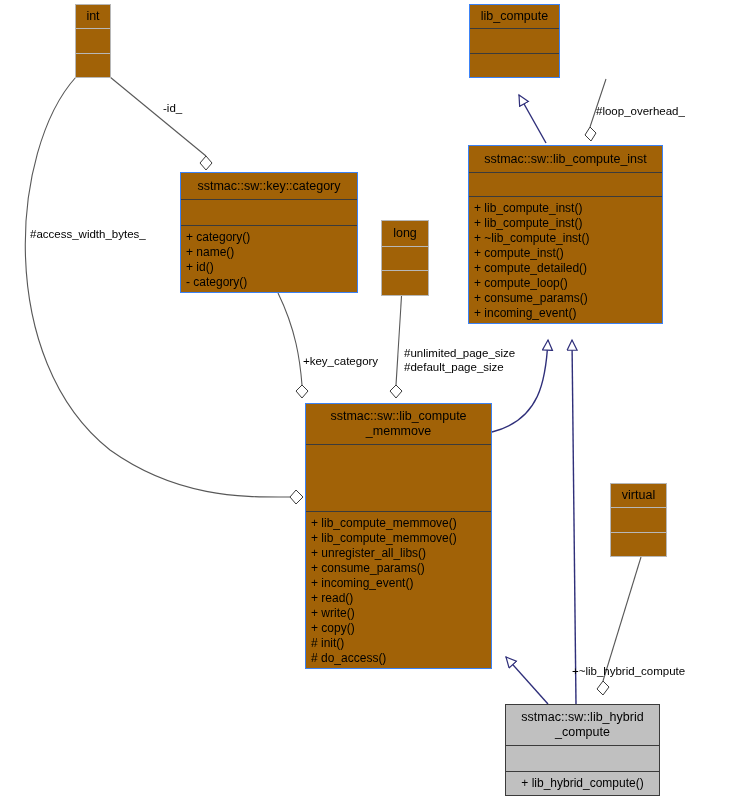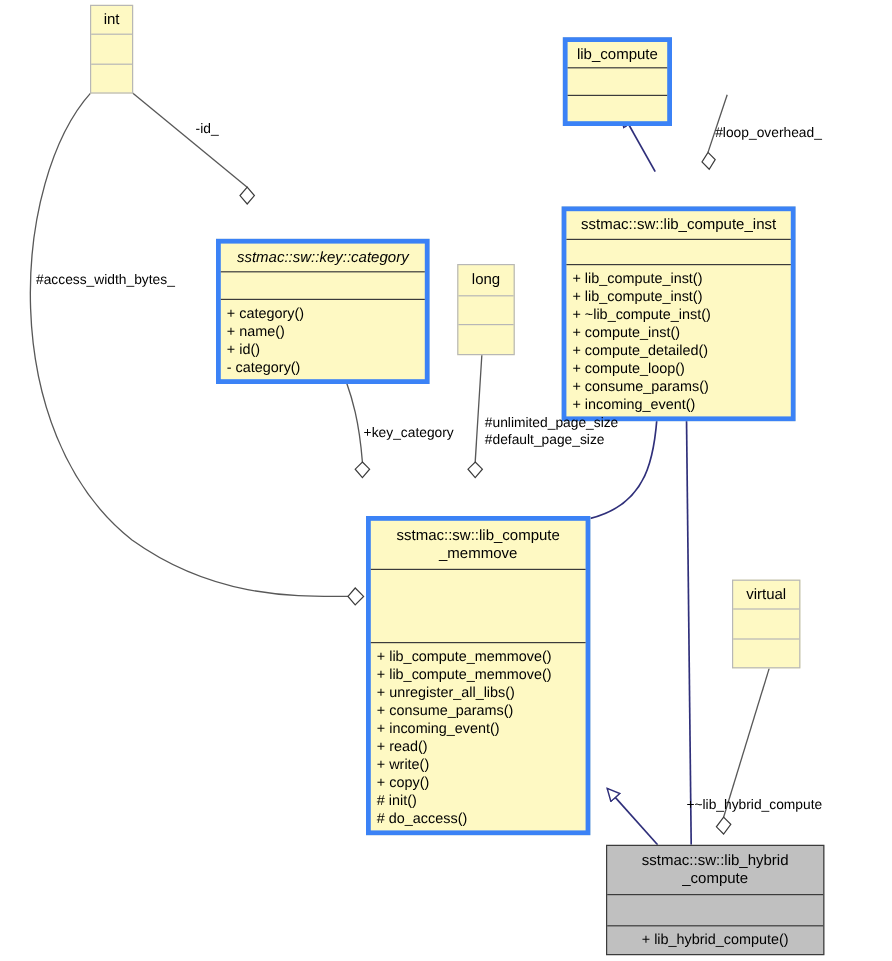--- a/index.html
+++ b/index.html
@@ -8,25 +8,25 @@
     font-family:"Liberation Sans","DejaVu Sans",sans-serif;
     -webkit-font-smoothing:antialiased;
   }
   #canvas{position:absolute;left:0;top:0;width:743px;height:801px;}
   svg.edges{position:absolute;left:0;top:0;width:743px;height:801px;pointer-events:none;}
 
   
   .uml{
     position:absolute;
     box-sizing:border-box;
-    background:#fef9c3;
+    background:#a16207;
     border:1px solid #b7b7b7;
     display:flex;flex-direction:column;
   }
-  .uml.strong{border:4px solid #3b82f6;margin-top:27px;}
+  .uml.strong{border:1px solid #3b82f6;}
   .uml.highlight{background:#c0c0c0;border:1px solid #3b3b3b;}
   .uml .compart{
     box-sizing:border-box;
     padding:2px 5px;
   }
   .uml .title{
     text-align:center;
     font-size:12.5px;
     color:#000;
     line-height:15px;
@@ -122,21 +122,21 @@
   <div class="uml strong" style="left:469px;top:4px;width:91px;height:74px;">
     <div class="compart title title-c" style="height:24px;">lib_compute</div>
     <div class="sep"></div>
     <div class="compart attrs" style="height:24px;"></div>
     <div class="sep"></div>
     <div class="compart ops" style="height:24px;"></div>
   </div>
 
 
   <div class="uml strong" style="left:180px;top:172px;width:178px;height:121px;">
-    <div class="compart title title-c" style="height:26px;font-style:italic;">sstmac::sw::key::category</div>
+    <div class="compart title title-c" style="height:26px;">sstmac::sw::key::category</div>
     <div class="sep"></div>
     <div class="compart attrs" style="height:24px;"></div>
     <div class="sep"></div>
     <div class="compart ops" style="padding-top:4px;">
       <div>+ category()</div>
       <div>+ name()</div>
       <div>+ id()</div>
       <div>- category()</div>
     </div>
   </div>
@@ -187,21 +187,21 @@
   </div>
 
   <div class="uml" style="left:610px;top:483px;width:57px;height:74px;">
     <div class="compart title title-c" style="height:24px;">virtual</div>
     <div class="sep"></div>
     <div class="compart attrs" style="height:24px;"></div>
     <div class="sep"></div>
     <div class="compart ops" style="height:24px;"></div>
   </div>
 
-  <div class="uml highlight" style="left:505px;top:704px;width:182px;height:92px;">
+  <div class="uml highlight" style="left:505px;top:704px;width:155px;height:92px;">
     <div class="compart title title-c" style="height:41px;">sstmac::sw::lib_hybrid
 _compute</div>
     <div class="sep"></div>
     <div class="compart attrs" style="height:25px;"></div>
     <div class="sep"></div>
     <div class="compart ops title-c" style="height:24px;">
       <div>+ lib_hybrid_compute()</div>
     </div>
   </div>
 

